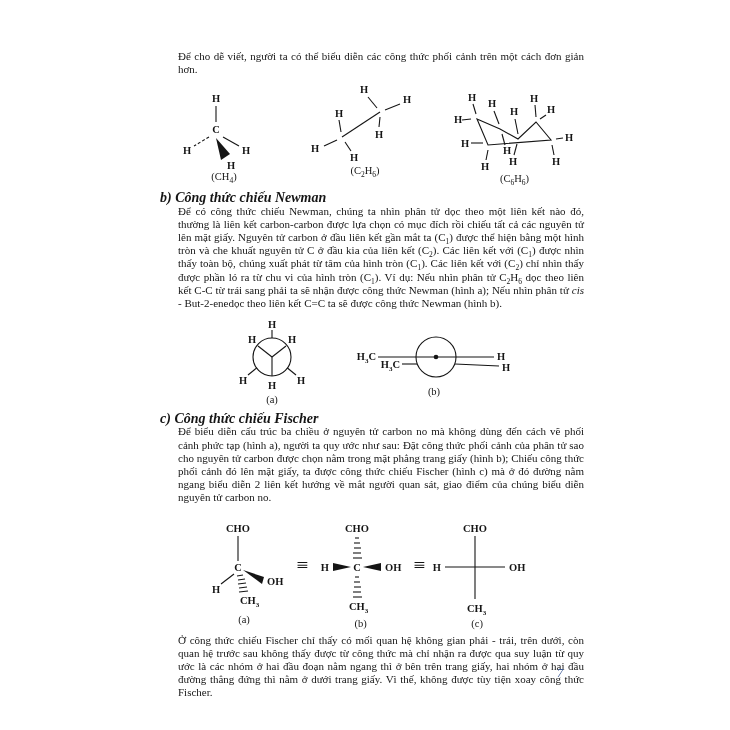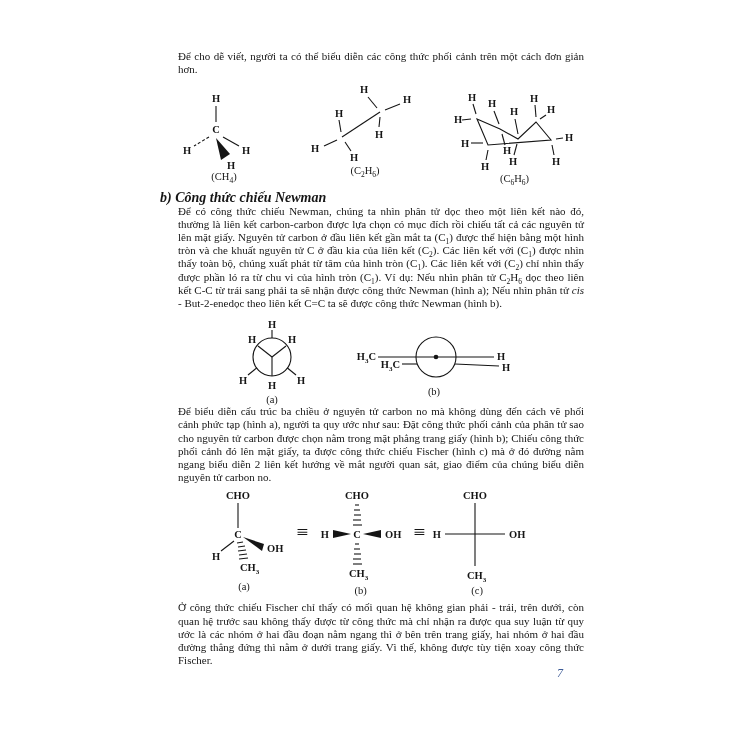--- a/index.html
+++ b/index.html
@@ -20,21 +20,21 @@
   svg polygon{fill:#151515;stroke:none;}
   svg text{font-family:"Liberation Serif","DejaVu Serif",serif;font-size:10.5px;font-weight:bold;fill:#151515;}
   .ts-sub{font-size:7px;}
   .row1{margin-top:4px;}
   .fig-methane{margin-left:14px;margin-top:8px;}
   .fig-ethane{margin-left:26px;}
   .fig-cyclohexane{margin-left:22px;margin-top:12px;}
   .newmanrow{margin-top:5px;}
   .fig-newman-a{margin-left:62px;margin-top:6px;}
   .fig-newman-b{margin-left:22px;margin-top:12px;}
-  .fischerrow{margin-top:4px;}
+  .fischerrow{margin-top:16px;}
   .fig-fischer{margin-left:0;}
   .fischerrow .spacer-a{margin-left:34px;}
   .equiv{font-size:15px;font-weight:bold;margin:36px 4px 0 4px;transform:scaleX(1.4);}
   .pagenum{position:absolute;left:557px;top:666px;font-size:12px;font-style:italic;}
 </style>
 </head>
 <body>
 
 <div class="page">
   <div class="content">
@@ -151,20 +151,21 @@
           </g>
           <text x="32" y="33" text-anchor="end"><tspan>H</tspan><tspan class="ts-sub" dy="2.5">3</tspan><tspan dy="-2.5">C</tspan></text>
           <text x="56" y="41" text-anchor="end"><tspan>H</tspan><tspan class="ts-sub" dy="2.5">3</tspan><tspan dy="-2.5">C</tspan></text>
           <text x="153" y="33">H</text>
           <text x="158" y="44">H</text>
         </svg>
         <figcaption class="cap">(b)</figcaption>
       </figure>
     </div>
 
+    <div class="heading">c) Công thức chiếu Fischer</div>
     <p class="body indent">Để biểu diễn cấu trúc ba chiều ở nguyên tử carbon no mà không dùng đến cách vẽ phối cảnh phức tạp (hình a), người ta quy ước như sau: Đặt công thức phối cảnh của phân tử sao cho nguyên tử carbon được chọn nằm trong mặt phẳng trang giấy (hình b); Chiếu công thức phối cảnh đó lên mặt giấy, ta được công thức chiếu Fischer (hình c) mà ở đó đường nằm ngang biểu diễn 2 liên kết hướng về mắt người quan sát, giao điểm của chúng biểu diễn nguyên tử carbon no.</p>
 
     <div class="figrow fischerrow">
 
       <figure class="fig-fischer spacer-a">
         <svg width="100" height="92" viewBox="0 0 100 92">
           <g>
             <line x1="44" y1="15" x2="44" y2="40"></line>
             <line x1="40" y1="53" x2="27" y2="63"></line>
             <polygon points="49,49 70,56 68,63"></polygon>

